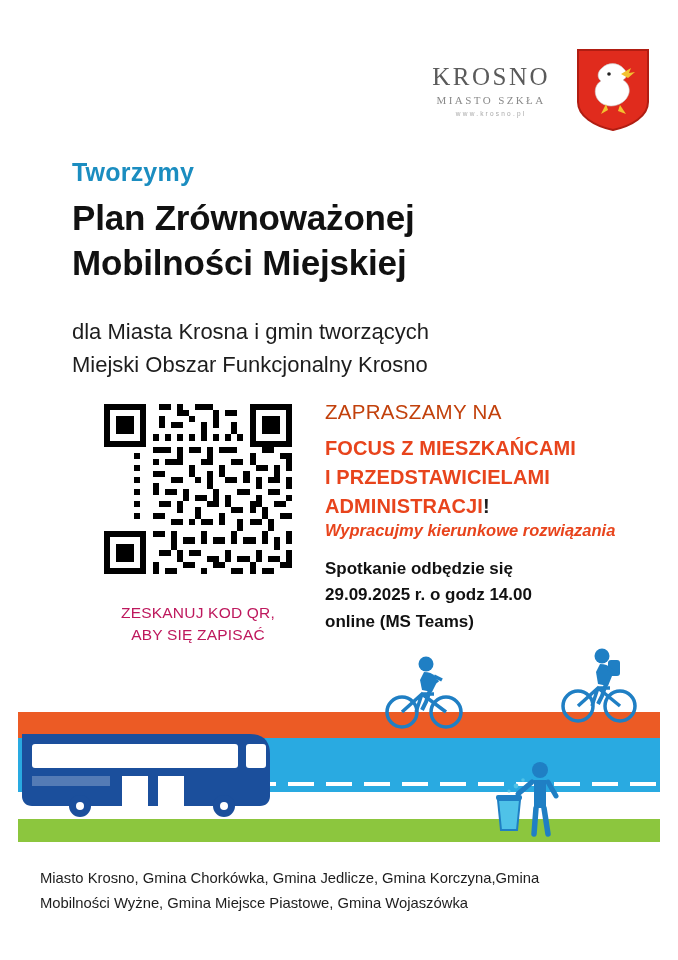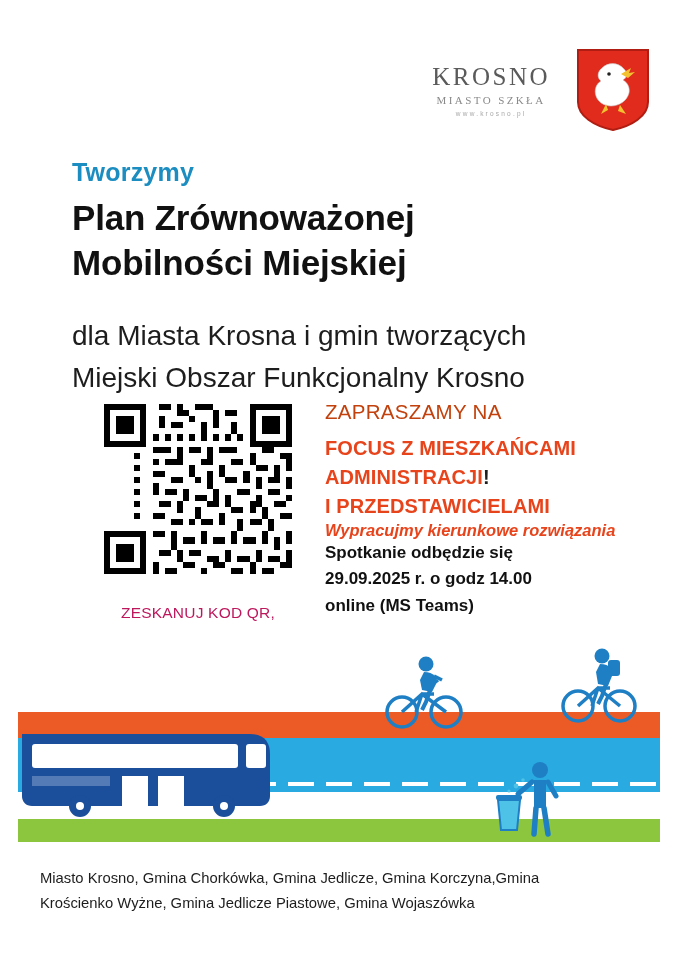--- a/index.html
+++ b/index.html
@@ -72,21 +72,21 @@
     font-size: 35px;
     font-weight: bold;
     color: #111;
     line-height: 1.28;
     letter-spacing: -0.2px;
   }
   .subtitle {
     position: absolute;
     left: 72px;
     top: 315px;
-    font-size: 28px;
+    font-size: 22px;
     color: #1d1d1d;
     line-height: 1.5;
   }
 
   
   .qr-wrap {
     position: absolute;
     left: 98px;
     top: 398px;
     width: 200px;
@@ -128,20 +128,21 @@
   }
   .invite-focus .excl { color: #1d1d1d; }
   .invite-italic {
     margin-top: 0;
     font-size: 16.5px;
     font-style: italic;
     font-weight: bold;
     color: #e8441c;
   }
   .invite-meeting {
+    margin-top: 16px;
     font-size: 17px;
     font-weight: bold;
     color: #111;
     line-height: 1.55;
   }
 
   
   .band {
     position: absolute;
     left: 0;
@@ -345,31 +346,32 @@
         <path d="M17 28h1v1h-1z"></path>
       <path d="M19 27h2v1h-2z"></path>
         <path d="M22 28h2v1h-2z"></path>
         <path d="M25 27h1v2h-1z"></path>
         <path d="M27 28h2v1h-2z"></path>
       <path d="M30 27h2v1h-2z"></path>
     </g>
   </svg>
   <div class="qr-caption">
     <div>ZESKANUJ KOD QR,</div>
+    <div>ABY SIĘ ZAPISAĆ</div>
   </div>
 </div>
 
 <div class="invite">
   <div class="invite-lead">ZAPRASZAMY NA</div>
   <div class="invite-focus">
     <div>FOCUS Z MIESZKAŃCAMI</div>
+    <div>I PRZEDSTAWICIELAMI</div>
     <div>
       <span>ADMINISTRACJI</span><span class="excl">!</span>
     </div>
-    <div>I PRZEDSTAWICIELAMI</div>
   </div>
   <div class="invite-italic">Wypracujmy kierunkowe rozwiązania</div>
   <div class="invite-meeting">
     <div>Spotkanie odbędzie się</div>
     <div>29.09.2025 r. o godz 14.00</div>
     <div>online (MS Teams)</div>
   </div>
 </div>
 
 <div class="band">
@@ -446,14 +448,14 @@
     <rect x="4" y="35" width="26" height="5" rx="2" fill="#1f7fc4"></rect>
 
     <circle cx="24" cy="26" r="2.4" fill="#4fc2e8"></circle>
     <circle cx="31" cy="20" r="1.8" fill="#4fc2e8"></circle>
     <circle cx="17" cy="31" r="1.6" fill="#4fc2e8"></circle>
   </svg>
 </div>
 
 <div class="footer">
   <div>Miasto Krosno, Gmina Chorkówka, Gmina Jedlicze, Gmina Korczyna,Gmina</div>
-  <div>Krościenko Wyżne, Gmina Jedlicze Piastowe, Gmina Wojaszówka</div>
+  <div>Mobilności Wyżne, Gmina Miejsce Piastowe, Gmina Wojaszówka</div>
 </div>
 
 </body></html>

